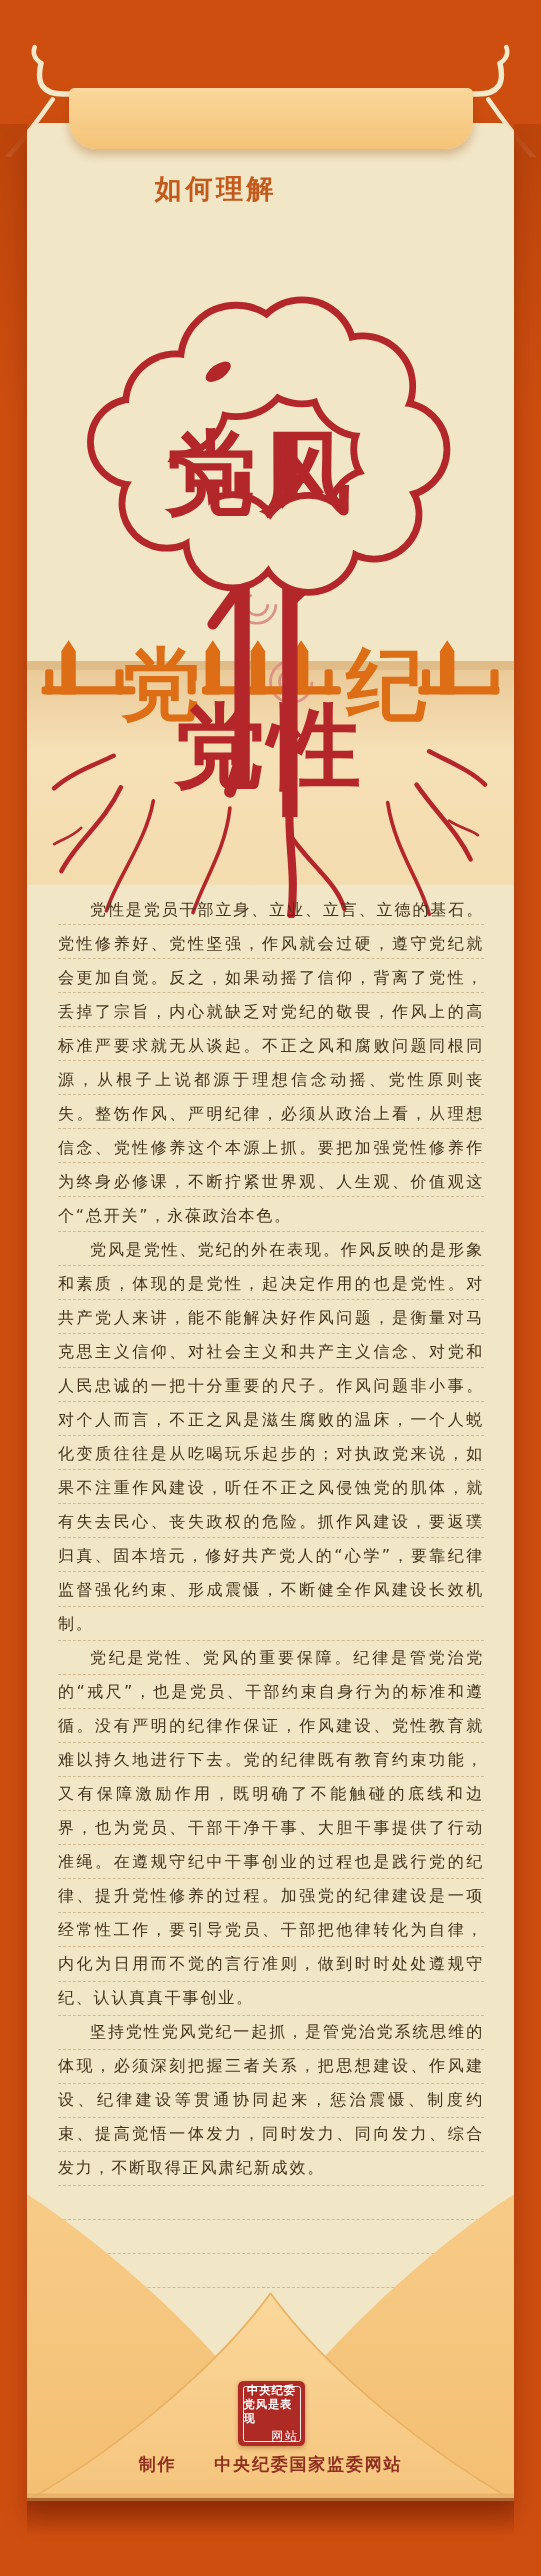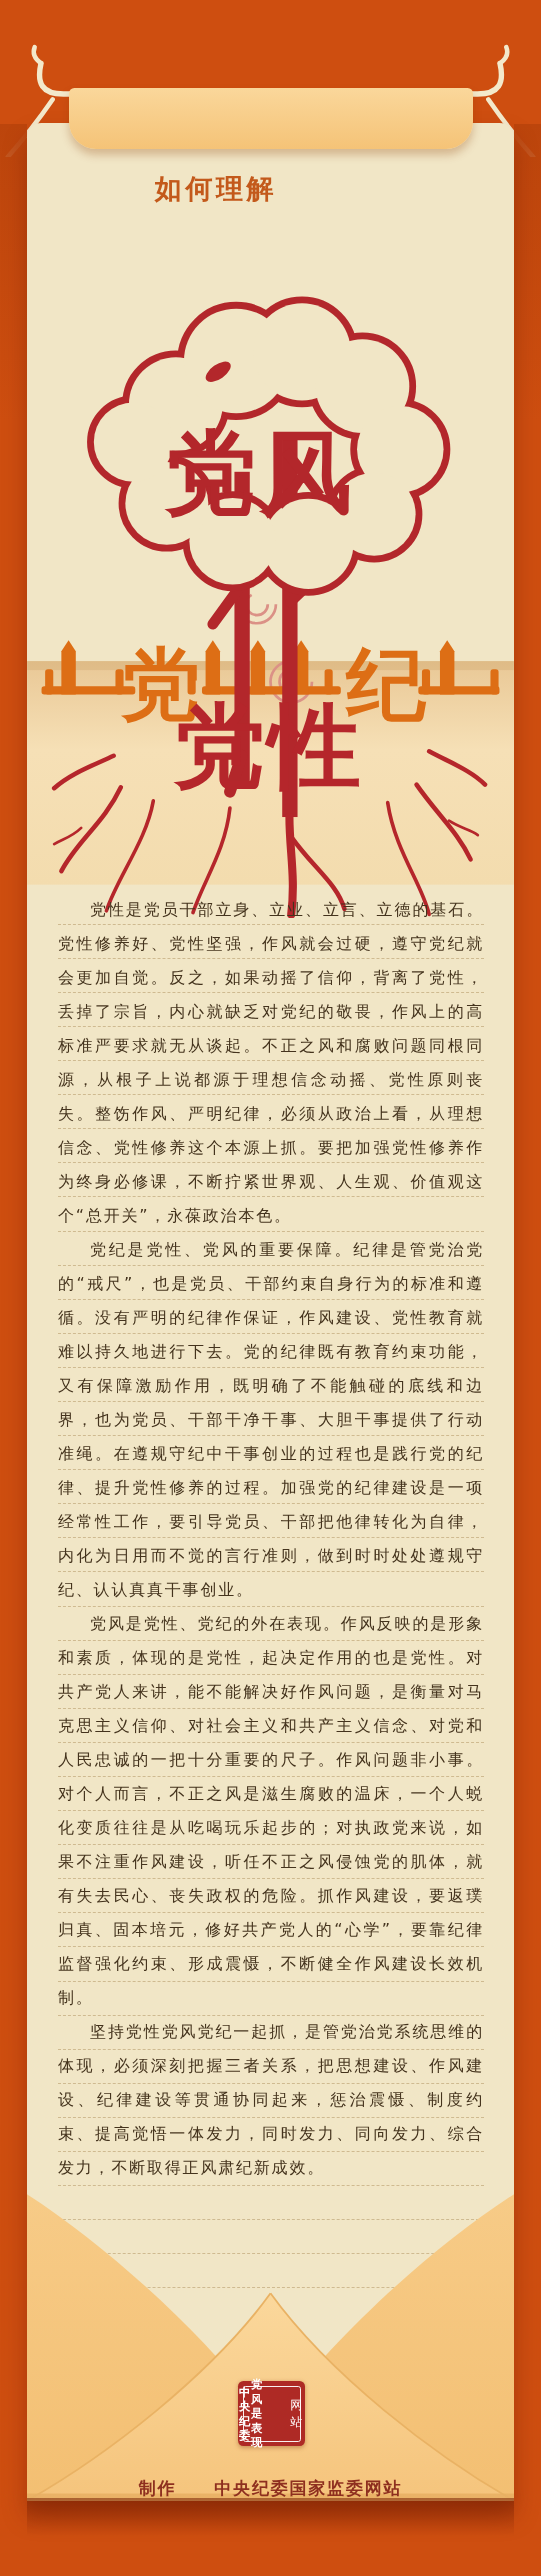--- a/index.html
+++ b/index.html
@@ -33,26 +33,26 @@
   .article{position:absolute;left:58px;top:893px;width:426px;
            font-size:16px;line-height:34px;letter-spacing:1.8px;
            color:#44331D;text-align:justify;}
   .article p{margin:0;text-indent:2em;}
   
   .envelope{position:absolute;left:27px;top:2147px;width:487px;height:354px;}
   .seal{position:absolute;left:238px;top:2381px;width:67px;height:65px;
         background:#AE2A25;border-radius:5.4px;box-shadow:0 1.8px 4.5px rgba(120,40,0,.35);
         display:flex;align-items:center;justify-content:center;}
   .seal-inner{width:56px;height:54px;border:1.4px solid rgba(255,255,255,.92);border-radius:2.7px;
-        display:flex;flex-direction:row;align-items:center;justify-content:center;
+        display:flex;flex-direction:column;align-items:center;justify-content:center;
         font-family:"DejaVu Serif",serif;color:#FFF;}
   .seal-line{font-size:11.3px;font-weight:700;letter-spacing:0.9px;line-height:14.4px;}
   .seal-sub{font-size:12px;margin-top:1.8px;letter-spacing:1.8px;padding-left:27px;}
   .credit{position:absolute;left:0;top:2453px;width:541px;text-align:center;
-        color:#8E2F1F;font-size:17px;font-weight:700;letter-spacing:1.8px;margin-top:24px;}
+        color:#8E2F1F;font-size:17px;font-weight:700;letter-spacing:1.8px;}
   .credit .gap{display:inline-block;width:38px;}
 </style>
 </head>
 <body>
 
 <div class="poster">
 
   <svg class="roof" viewBox="0 0 600 150">
     <g stroke="#F3E9CB" fill="none" stroke-linecap="round">
       <path d="M45 46 C 40 68 46 80 70 80 L 530 80 C 554 80 560 68 555 46" stroke-width="6"></path>
@@ -200,22 +200,22 @@
       <div class="rule" style="top: 1190px;"></div>
       <div class="rule" style="top: 1224px;"></div>
       <div class="rule" style="top: 1258px;"></div>
       <div class="rule" style="top: 1292px;"></div>
       <div class="rule" style="top: 1326px;"></div>
       <div class="rule" style="top: 1360px;"></div>
       <div class="rule" style="top: 1394px;"></div>
     </div>
   <div class="article">
       <p>党性是党员干部立身、立业、立言、立德的基石。党性修养好、党性坚强，作风就会过硬，遵守党纪就会更加自觉。反之，如果动摇了信仰，背离了党性，丢掉了宗旨，内心就缺乏对党纪的敬畏，作风上的高标准严要求就无从谈起。不正之风和腐败问题同根同源，从根子上说都源于理想信念动摇、党性原则丧失。整饬作风、严明纪律，必须从政治上看，从理想信念、党性修养这个本源上抓。要把加强党性修养作为终身必修课，不断拧紧世界观、人生观、价值观这个“总开关”，永葆政治本色。</p>
+      <p>党风是党性、党纪的外在表现。作风反映的是形象和素质，体现的是党性，起决定作用的也是党性。对共产党人来讲，能不能解决好作风问题，是衡量对马克思主义信仰、对社会主义和共产主义信念、对党和人民忠诚的一把十分重要的尺子。作风问题非小事。对个人而言，不正之风是滋生腐败的温床，一个人蜕化变质往往是从吃喝玩乐起步的；对执政党来说，如果不注重作风建设，听任不正之风侵蚀党的肌体，就有失去民心、丧失政权的危险。抓作风建设，要返璞归真、固本培元，修好共产党人的“心学”，要靠纪律监督强化约束、形成震慑，不断健全作风建设长效机制。</p>
       <p>党纪是党性、党风的重要保障。纪律是管党治党的“戒尺”，也是党员、干部约束自身行为的标准和遵循。没有严明的纪律作保证，作风建设、党性教育就难以持久地进行下去。党的纪律既有教育约束功能，又有保障激励作用，既明确了不能触碰的底线和边界，也为党员、干部干净干事、大胆干事提供了行动准绳。在遵规守纪中干事创业的过程也是践行党的纪律、提升党性修养的过程。加强党的纪律建设是一项经常性工作，要引导党员、干部把他律转化为自律，内化为日用而不觉的言行准则，做到时时处处遵规守纪、认认真真干事创业。</p>
-      <p>党风是党性、党纪的外在表现。作风反映的是形象和素质，体现的是党性，起决定作用的也是党性。对共产党人来讲，能不能解决好作风问题，是衡量对马克思主义信仰、对社会主义和共产主义信念、对党和人民忠诚的一把十分重要的尺子。作风问题非小事。对个人而言，不正之风是滋生腐败的温床，一个人蜕化变质往往是从吃喝玩乐起步的；对执政党来说，如果不注重作风建设，听任不正之风侵蚀党的肌体，就有失去民心、丧失政权的危险。抓作风建设，要返璞归真、固本培元，修好共产党人的“心学”，要靠纪律监督强化约束、形成震慑，不断健全作风建设长效机制。</p>
       <p>坚持党性党风党纪一起抓，是管党治党系统思维的体现，必须深刻把握三者关系，把思想建设、作风建设、纪律建设等贯通协同起来，惩治震慑、制度约束、提高觉悟一体发力，同时发力、同向发力、综合发力，不断取得正风肃纪新成效。</p>
     </div>
 
   <svg class="envelope" viewBox="0 0 540 392">
     <defs>
       <linearGradient id="flapGrad" x1="0" y1="0" x2="0" y2="1">
         <stop offset="0" stop-color="#FBD89C"></stop>
           <stop offset="1" stop-color="#F5C47C"></stop>
       </linearGradient>
       <linearGradient id="sideGrad" x1="0" y1="0" x2="0" y2="1">

